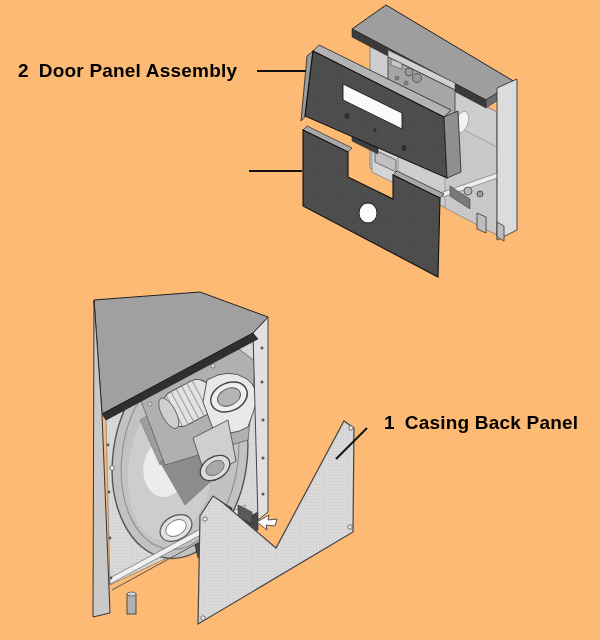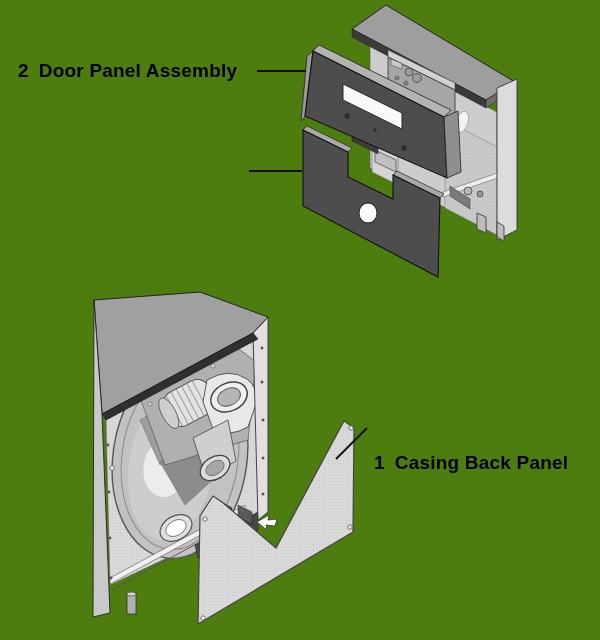--- a/index.html
+++ b/index.html
@@ -1,29 +1,29 @@
 <!DOCTYPE html>
 <html><head>
 <meta charset="utf-8">
 <style>
   html,body{margin:0;padding:0;background:#ffffff;}
   .canvas{
-    position:relative;width:600px;height:640px;background:#4d7c0f;overflow:hidden;
+    position:relative;width:600px;height:640px;background:#fdba74;overflow:hidden;
     font-family:"Liberation Sans",sans-serif;
     text-decoration:underline;
   }
   .canvas svg{position:absolute;left:0;top:0;}
   .part-label{
     position:absolute;white-space:nowrap;color:#000;
     font:700 19px "Liberation Sans",sans-serif;letter-spacing:.2px;
   }
   .part-label .num{display:inline-block;margin-right:10px;}
   #label-2{left:18px;top:60px;}
   #label-3{left:45px;top:160px;}
-  #label-1{left:374px;top:412px;margin-top:40px;}
+  #label-1{left:384px;top:412px;}
 </style>
 </head>
 <body>
 
 <div class="canvas">
 
   <svg width="600" height="640" viewBox="0 0 600 640">
     <defs>
       <pattern id="stipDark" width="3" height="3" patternUnits="userSpaceOnUse">
         <rect width="3" height="3" fill="#4f4f4f"></rect>

